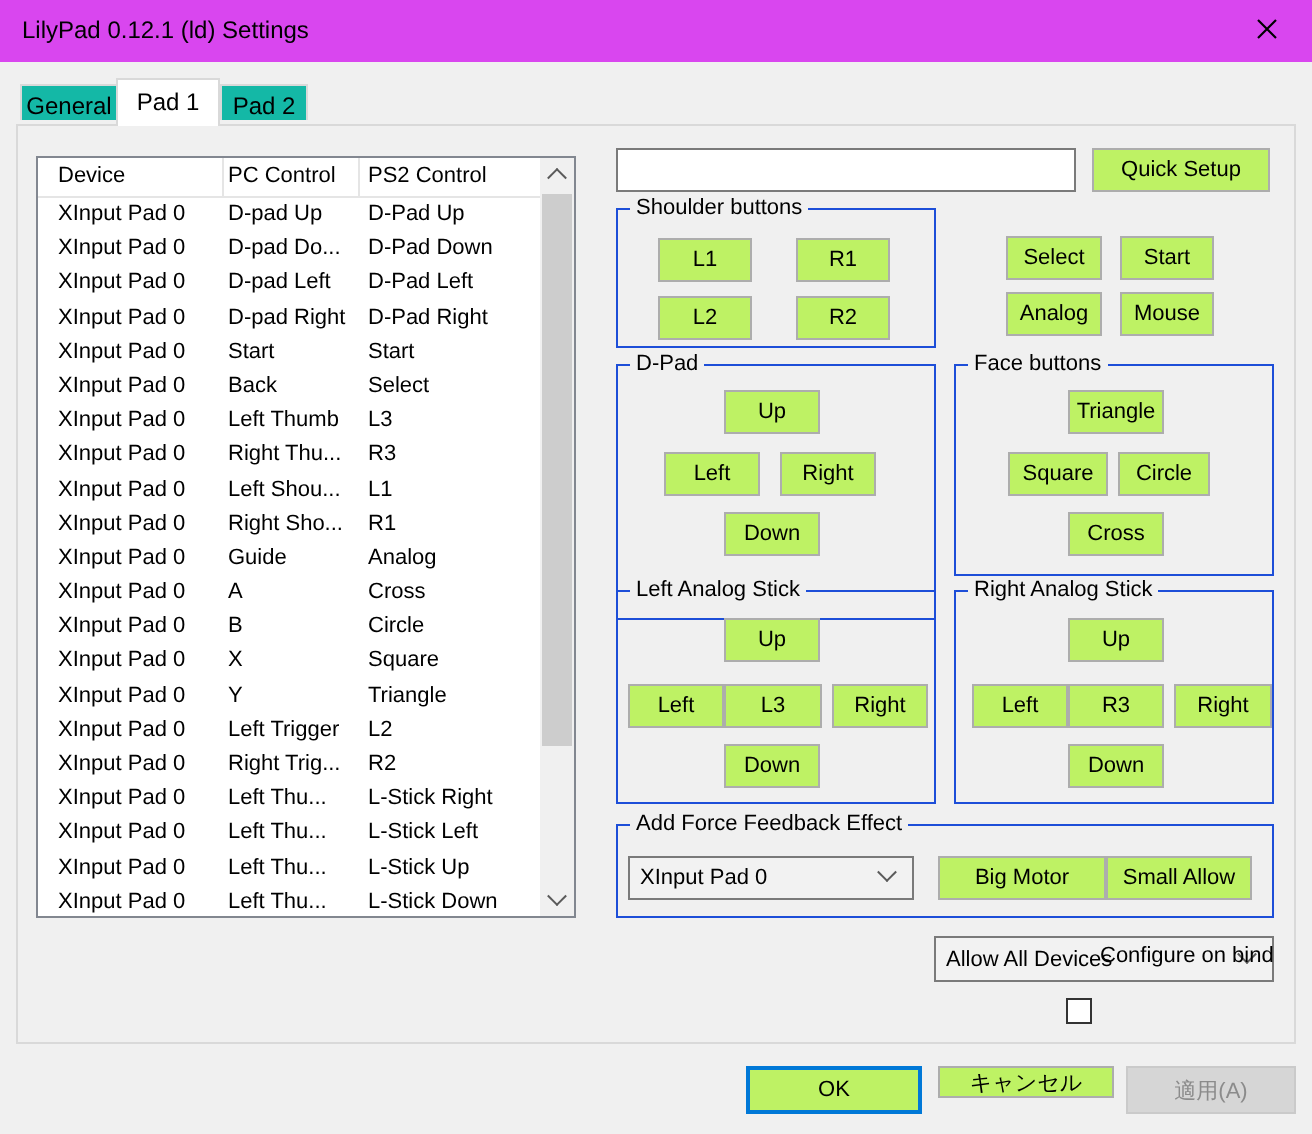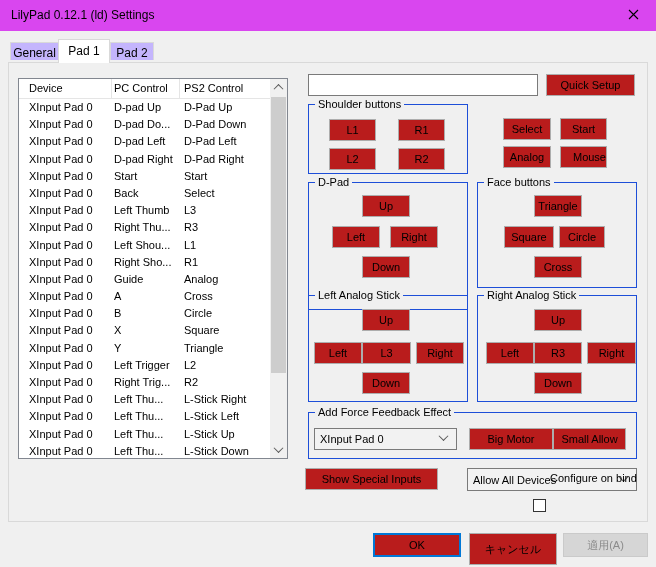--- a/index.html
+++ b/index.html
@@ -7,21 +7,21 @@
   .window { position:relative; width:656px; height:567px; background:#f0f0f0; overflow:hidden; }
   .abs { position:absolute; box-sizing:border-box; }
 
   
   .titlebar { left:0; top:0; width:656px; height:31px; background:#d946ef; }
   .title-text { left:11px; top:0; height:31px; line-height:31px; font-size:12px; }
   .close-btn { right:0; top:0; width:45px; height:31px; display:flex; align-items:center; justify-content:center; }
 
   
   .tab { height:18px; line-height:20px; text-align:center; font-size:12px;
-         background:#c4b5fd; border:1px solid #d9d9d9; border-bottom:none; }
+         background:#14b8a6; border:1px solid #d9d9d9; border-bottom:none; }
   .tab.active { background:#ffffff; z-index:3; }
   .page { left:8px; top:62px; width:640px; height:460px; border:1px solid #d9d9d9; background:#f0f0f0; }
 
   
   .listview { left:18px; top:78px; width:270px; height:381px; background:#fff; border:1px solid #828790; overflow:hidden; }
   .lv-inner { position:absolute; left:0; top:0; right:17px; bottom:0; overflow:hidden; }
   .lv-head { display:grid; grid-template-columns:93px 68px 1fr; height:19px; line-height:18px;
              border-bottom:1px solid #e5e5e5; background:#fff; }
   .lv-head span { border-right:1px solid #e5e5e5; padding-left:2px; overflow:hidden; white-space:nowrap; }
   .lv-head span:first-child { padding-left:10px; }
@@ -33,21 +33,21 @@
 
   
   .sbar { position:absolute; right:0; top:0; width:17px; height:100%; background:#f0f0f0; }
   .sbar-btn { position:absolute; left:0; width:17px; height:17px; display:flex; align-items:center; justify-content:center; background:#f0f0f0; }
   .sbar-thumb { position:absolute; left:1px; width:15px; background:#cdcdcd; }
   .chev { display:inline-block; width:6px; height:6px; border-right:1px solid #5a5a5a; border-bottom:1px solid #5a5a5a; }
   .chev.up { transform:rotate(-135deg) translate(-1px,-1px); }
   .chev.down { transform:rotate(45deg) translate(-1px,-1px); }
 
   
-  .btn { display:flex; align-items:center; justify-content:center; background:#b91c1c;
+  .btn { display:flex; align-items:center; justify-content:center; background:#bef264;
          border:1px solid #adadad; font-size:11px; cursor:default; white-space:nowrap; }
   .btn.default { border:2px solid #0078d7; }
   .btn.disabled { background:#d6d6d6; border-color:#cacaca; color:#8b8b8b; }
   .textbox { background:#ffffff; border:1px solid #7a7a7a; padding:0 4px; font-size:11px; font-family:"Liberation Sans",sans-serif; }
   .combo { background:#f2f2f2; border:1px solid #7a7a7a; display:flex; align-items:center; padding-left:5px; }
   .combo .chev { position:absolute; right:9px; top:50%; margin-top:-5px; }
 
   .group { border:1px solid #1d4ed8; }
   .group-title { position:absolute; top:-8px; left:6px; background:#f0f0f0; padding:0 3px; line-height:14px; white-space:nowrap; }
 
@@ -231,21 +231,21 @@
 
   <div class="abs btn" style="left:503px; top:118px; width:48px; height:22px;">
       <span>Select</span>
     </div>
   <div class="abs btn" style="left:560px; top:118px; width:47px; height:22px;">
       <span>Start</span>
     </div>
   <div class="abs btn" style="left:503px; top:146px; width:48px; height:22px;">
       <span>Analog</span>
     </div>
-  <div class="abs btn" style="left:560px; top:146px; width:47px; height:22px;justify-content:flex-end;">
+  <div class="abs btn" style="left:560px; top:146px; width:47px; height:22px;">
       <span>Mouse</span>
     </div>
 
   <div class="abs group" style="left:308px; top:182px; width:160px; height:128px;padding-left:11px;">
     <span class="group-title">D-Pad</span>
     <div class="abs btn" style="left:53px; top:12px; width:48px; height:22px;">
         <span>Up</span>
       </div>
     <div class="abs btn" style="left:23px; top:43px; width:48px; height:22px;">
         <span>Left</span>
@@ -319,34 +319,31 @@
       <span class="chev down"></span>
     </div>
     <div class="abs btn" style="left:160px; top:15px; width:84px; height:22px;">
         <span>Big Motor</span>
       </div>
     <div class="abs btn" style="left:244px; top:15px; width:73px; height:22px;">
         <span>Small Allow</span>
       </div>
   </div>
 
-  <div class="abs btn" style="left:305px; top:468px; width:133px; height:22px;">
-    <span>Show Special Inputs</span>
-  </div>
   <div class="abs combo" style="left:467px; top:468px; width:170px; height:23px;text-align:center;">
     <span>Allow All Devices</span>
     <span class="chev down"></span>
   </div>
 
   <div class="abs checkbox" style="left:533px; top:499px;"></div>
   <span class="abs plain-label" style="left:550px; top:471px;">Configure on bind</span>
 
   <div class="abs btn default" style="left:373px; top:533px; width:88px; height:24px;">
     <span>OK</span>
   </div>
-  <div class="abs btn" style="left:469px; top:533px; width:88px; height:32px;">
+  <div class="abs btn" style="left:469px; top:533px; width:88px; height:16px;">
     <span>キャンセル</span>
   </div>
   <div class="abs btn disabled" style="left:563px; top:533px; width:85px; height:24px;">
     <span>適用(A)</span>
   </div>
 
 </div>
 
 </body></html>

